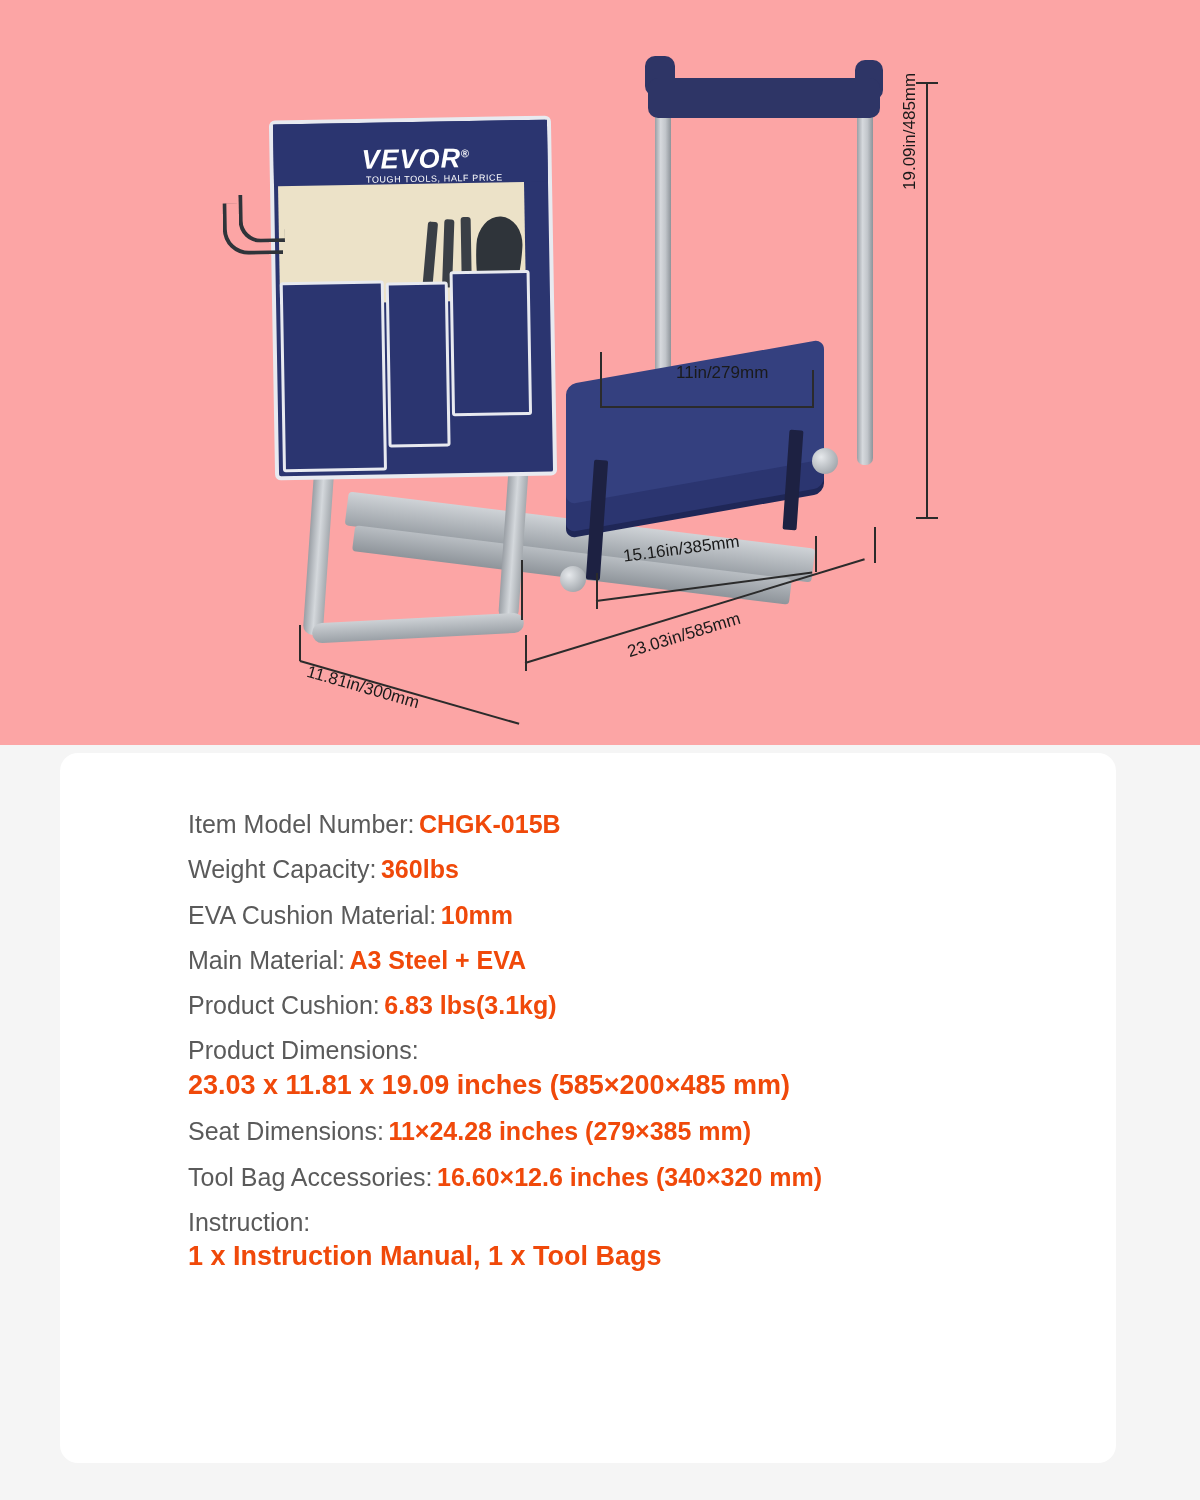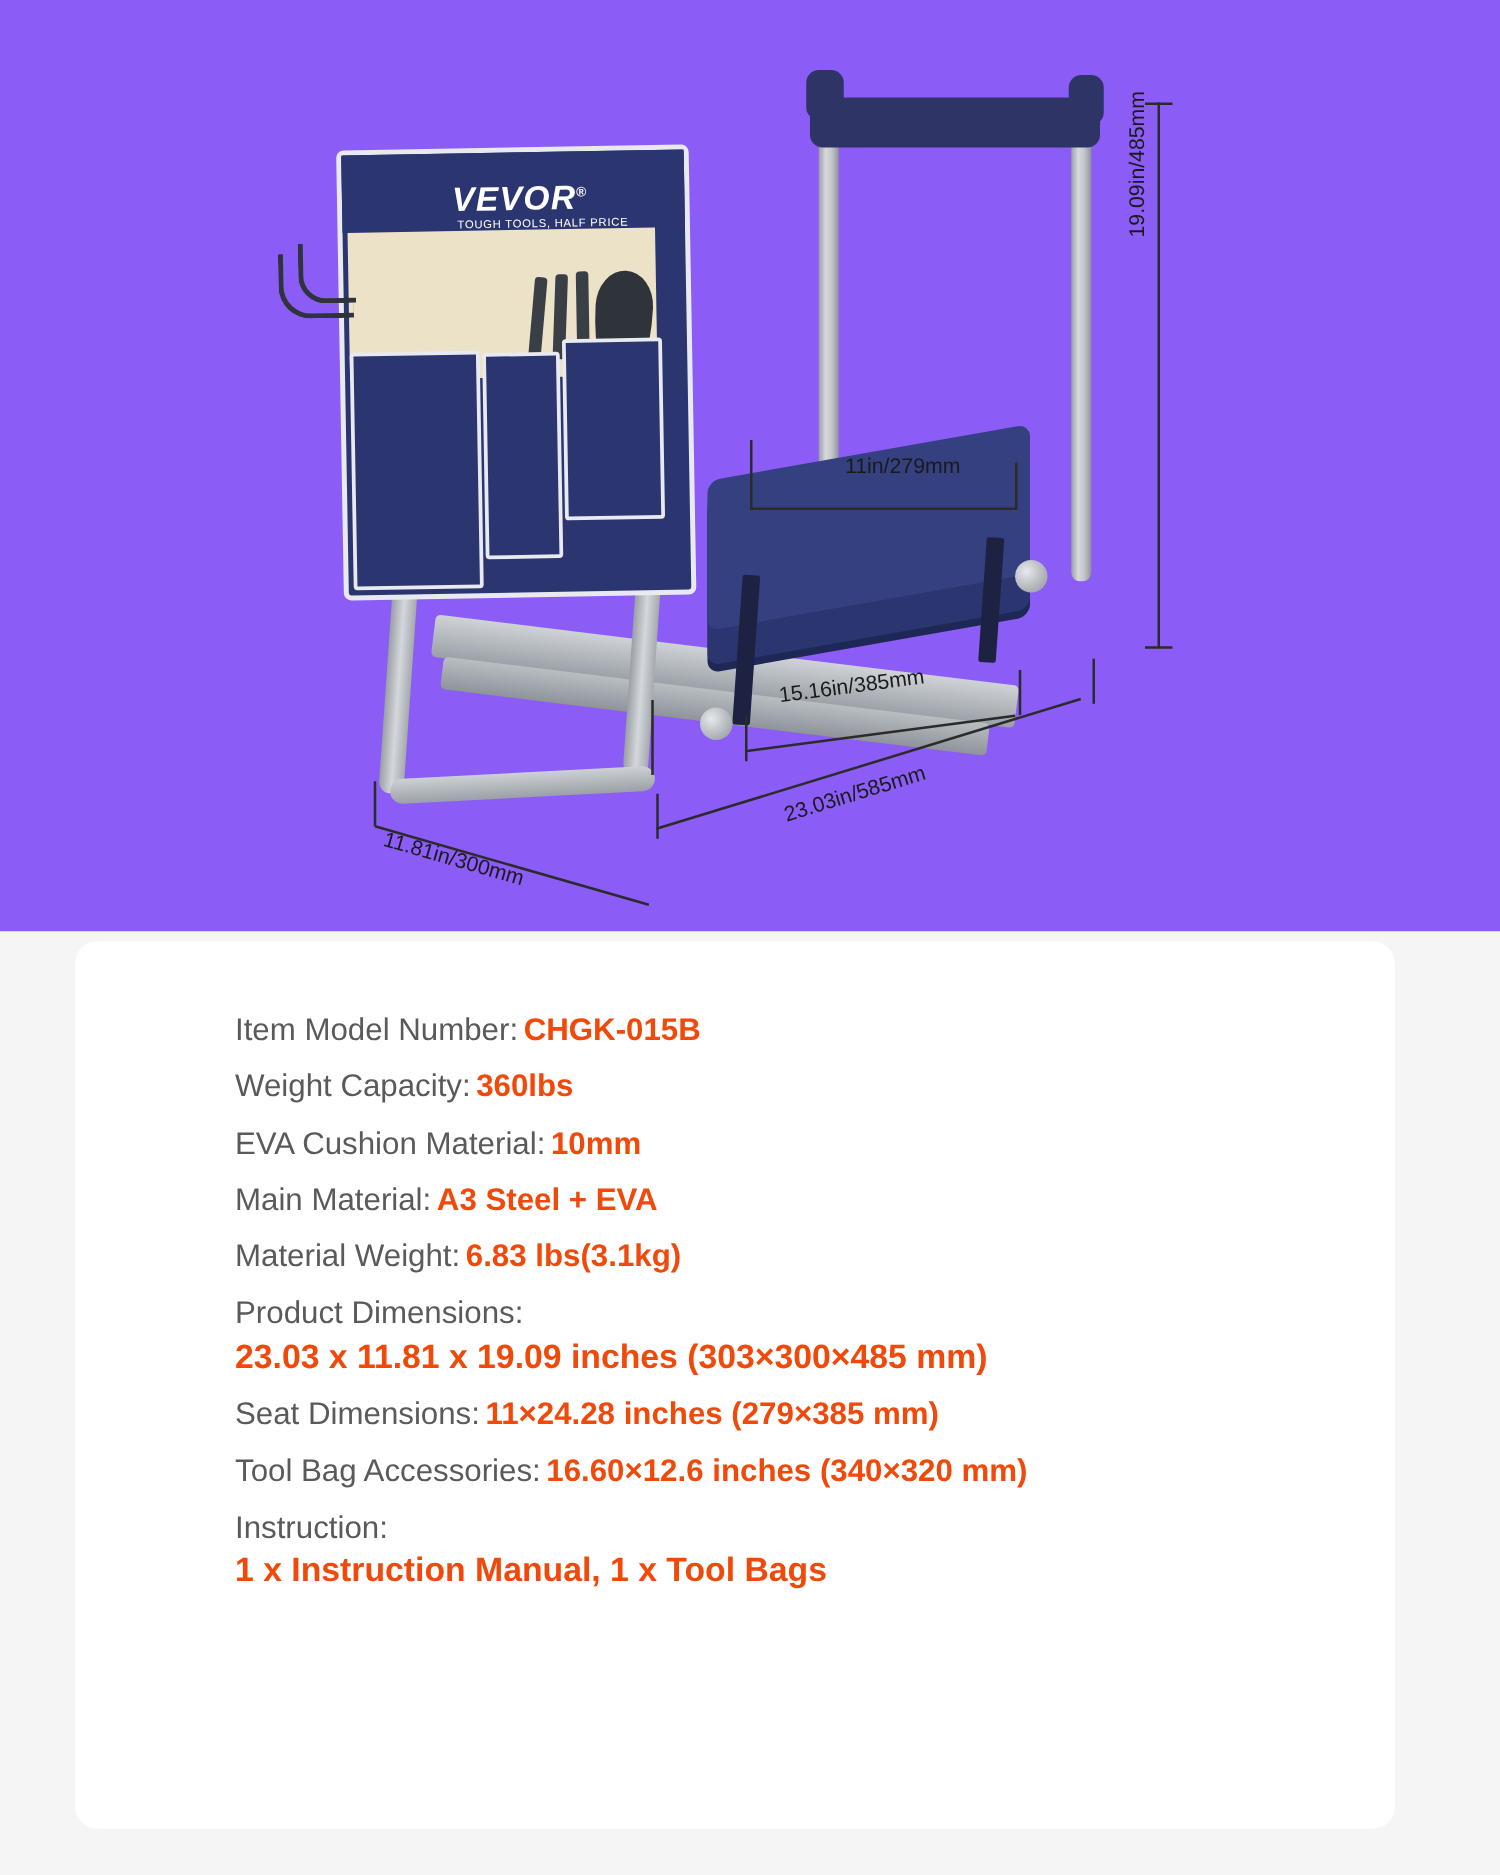--- a/index.html
+++ b/index.html
@@ -14,21 +14,21 @@
     width: 1200px; height: 1500px;
     background: #f5f5f5;
     overflow: hidden;
   }
 
   
   .hero {
     position: absolute;
     left: 0; top: 0;
     width: 1200px; height: 745px;
-    background: #8b5cf6;
+    background: #fca5a5;
   }
 
   
   .dim-label {
     position: absolute;
     font-size: 17px;
     color: #1a1a1a;
     white-space: nowrap;
     font-family: "Liberation Sans", sans-serif;
   }
@@ -403,27 +403,27 @@
         <span class="lbl">EVA Cushion Material:</span>
         <span class="val">10mm</span>
       </div>
 
       <div class="spec-row">
         <span class="lbl">Main Material:</span>
         <span class="val">A3 Steel + EVA</span>
       </div>
 
       <div class="spec-row">
-        <span class="lbl">Material Weight:</span>
+        <span class="lbl">Product Cushion:</span>
         <span class="val">6.83 lbs(3.1kg)</span>
       </div>
 
       <div class="spec-row">
         <span class="lbl">Product Dimensions:</span>
-        <span class="val-block">23.03 x 11.81 x 19.09 inches (303×300×485 mm)</span>
+        <span class="val-block">23.03 x 11.81 x 19.09 inches (585×200×485 mm)</span>
       </div>
 
       <div class="spec-row">
         <span class="lbl">Seat Dimensions:</span>
         <span class="val">11×24.28 inches (279×385 mm)</span>
       </div>
 
       <div class="spec-row">
         <span class="lbl">Tool Bag Accessories:</span>
         <span class="val">16.60×12.6 inches (340×320 mm)</span>

